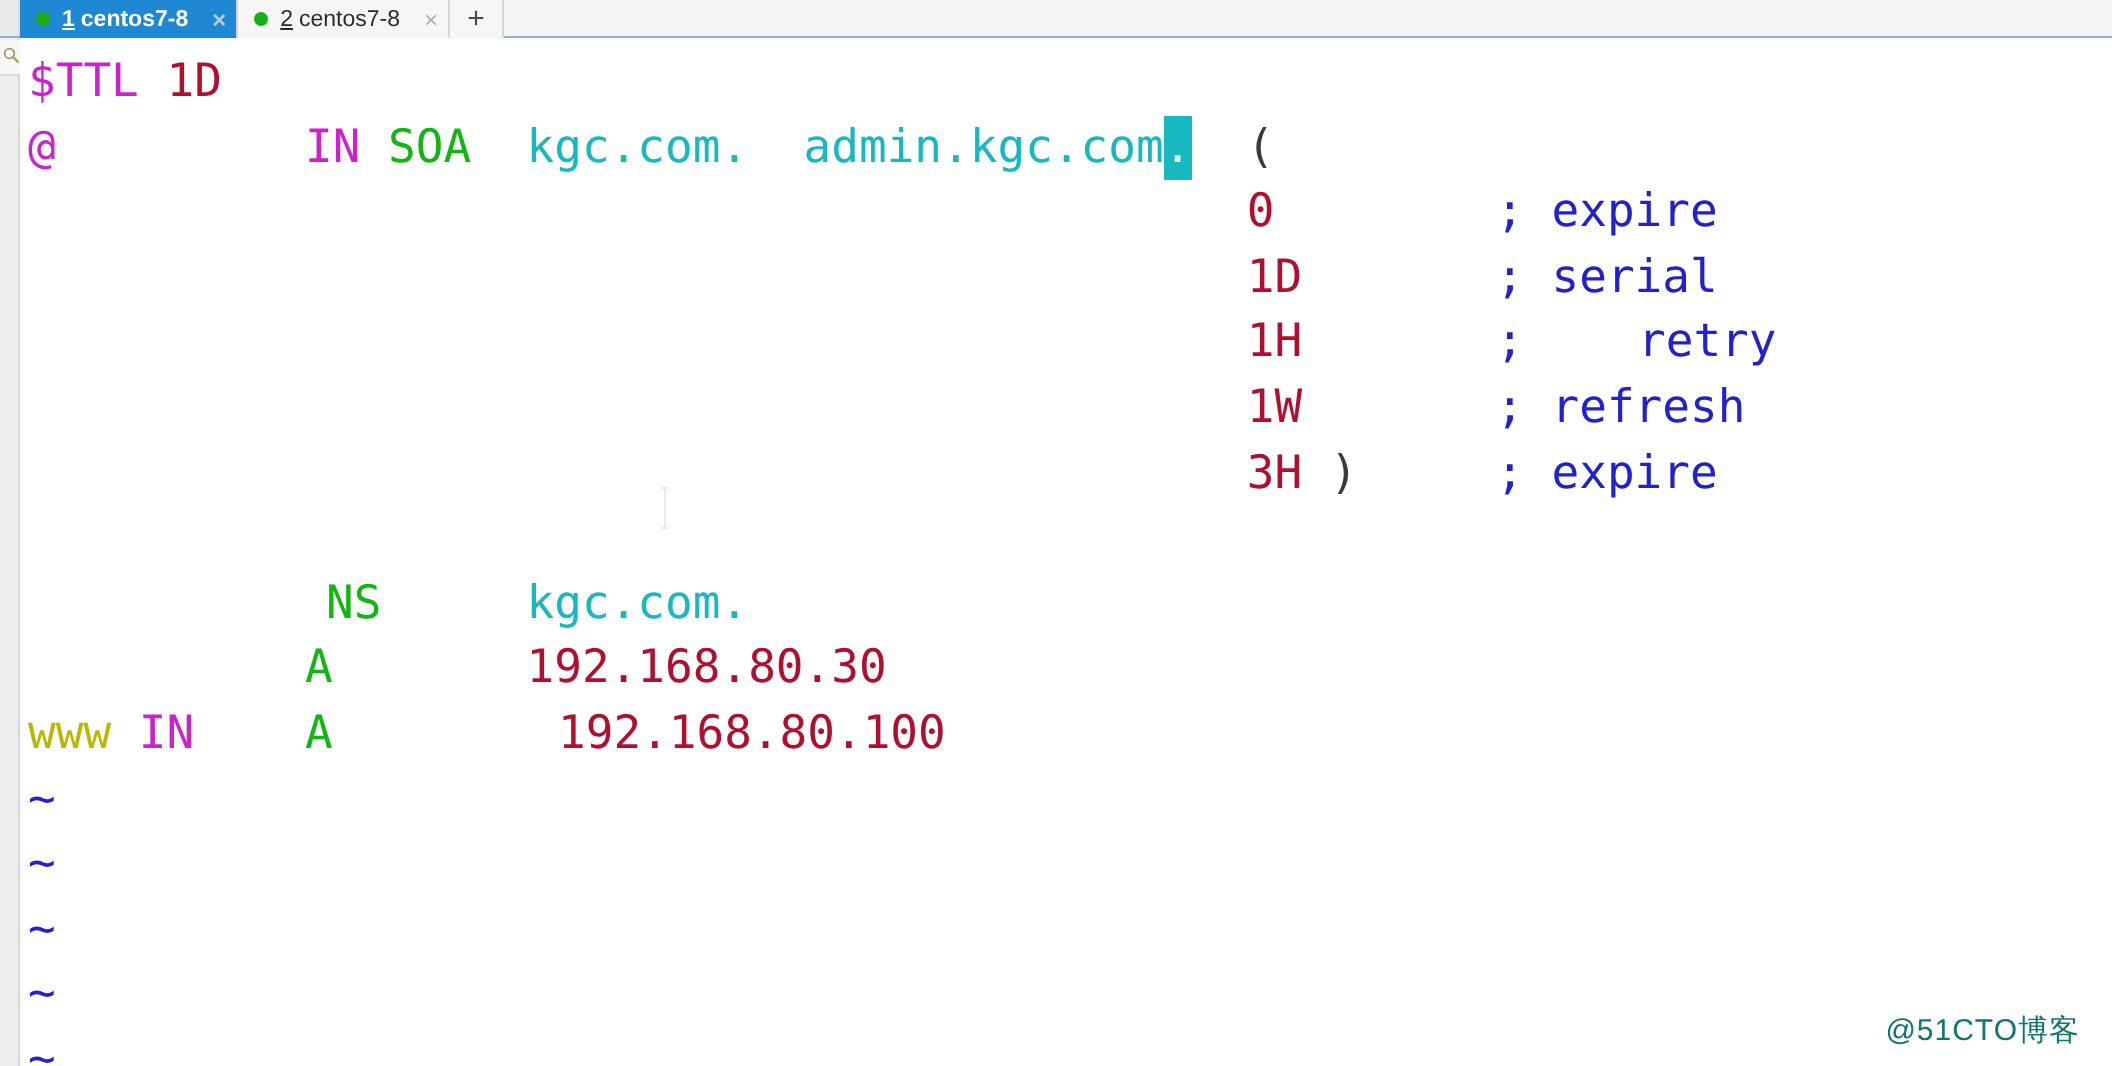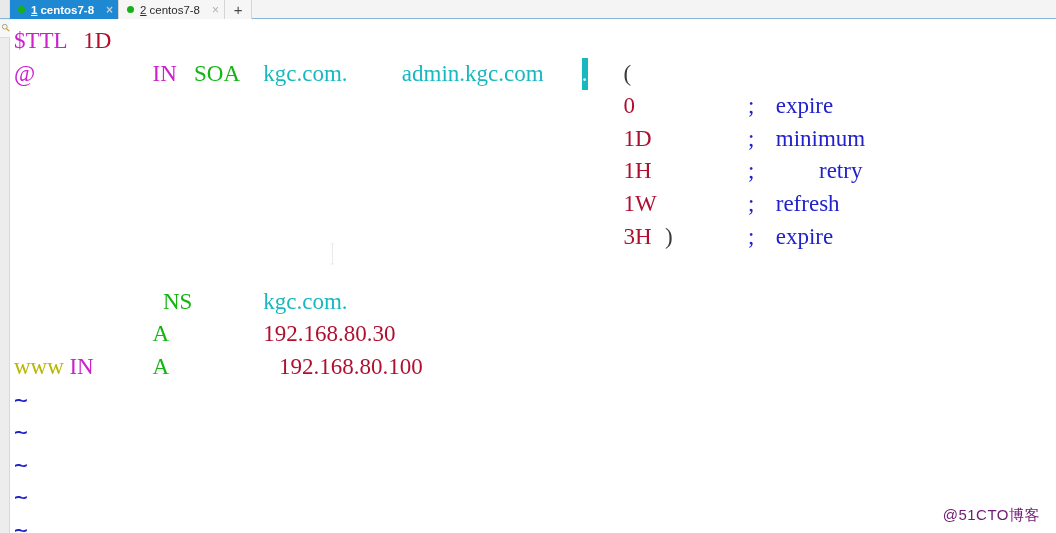--- a/index.html
+++ b/index.html
@@ -129,21 +129,21 @@
     font-family: "DejaVu Sans Mono", monospace;
     font-size: 23px;
     line-height: 32.6px;
   }
   .row {
     position: absolute;
     left: 0;
     white-space: pre;
     height: 32.6px;
   }
-  .cell { position: absolute; white-space: pre; font-family: Liberation Serif, serif; }
+  .cell { position: absolute; white-space: pre; }
 
   
   .c-directive { color: #cc22cc; }          
   .c-number    { color: #b01030; }          
   .c-type      { color: #12b512; }          
   .c-domain    { color: #18b8c0; }          
   .c-comment   { color: #2222cc; }          
   .c-paren     { color: #3a3a3a; }          
   .c-host      { color: #b8b800; }          
   .c-tilde     { color: #2222cc; }          
@@ -163,21 +163,21 @@
     height: 22px;
     opacity: 0.30;
   }
   #mouse-ibeam svg { display: block; }
 
   
   #watermark {
     position: absolute;
     right: 16px;
     bottom: 8px;
-    color: #701a75;
+    color: #0f766e;
     font-size: 15px;
     font-family: "Liberation Sans", sans-serif;
     letter-spacing: 0.5px;
     user-select: none;
   }
 </style>
 </head>
 <body>
 
 <div id="app">
@@ -210,21 +210,21 @@
         <line x1="7.4" y1="7.4" x2="10.6" y2="10.6" stroke="#c2a23c" stroke-width="1.6" stroke-linecap="round"></line>
       </svg>
     </div>
   </div>
 
   <div id="terminal">
     <div id="buffer">
         <div class="row" style="top: 6px;"><span class="cell c-directive" style="left: 3px;">$TTL</span><span class="cell c-number" style="left: 72.25px;">1D</span></div>
         <div class="row" style="top: 38.6px;"><span class="cell c-directive" style="left: 3px;">@</span><span class="cell c-directive" style="left: 141.5px;">IN</span><span class="cell c-type" style="left: 183.05px;">SOA</span><span class="cell c-domain" style="left: 252.3px;">kgc.com.</span><span class="cell c-domain" style="left: 390.8px;">admin.kgc.com</span><span class="cell cursor" style="left: 570.85px;">.</span><span class="cell c-paren" style="left: 612.4px;">(</span></div>
         <div class="row" style="top: 71.2px;"><span class="cell c-number" style="left: 612.4px;">0</span><span class="cell c-comment" style="left: 737.05px;">;</span><span class="cell c-comment" style="left: 764.75px;">expire</span></div>
-        <div class="row" style="top: 103.8px;"><span class="cell c-number" style="left: 612.4px;">1D</span><span class="cell c-comment" style="left: 737.05px;">;</span><span class="cell c-comment" style="left: 764.75px;">minimum</span></div>
+        <div class="row" style="top: 103.8px;"><span class="cell c-number" style="left: 612.4px;">1D</span><span class="cell c-comment" style="left: 737.05px;">;</span><span class="cell c-comment" style="left: 764.75px;">serial</span></div>
         <div class="row" style="top: 136.4px;"><span class="cell c-number" style="left: 612.4px;">1H</span><span class="cell c-comment" style="left: 737.05px;">;</span><span class="cell c-comment" style="left: 808px;">retry</span></div>
         <div class="row" style="top: 169px;"><span class="cell c-number" style="left: 612.4px;">1W</span><span class="cell c-comment" style="left: 737.05px;">;</span><span class="cell c-comment" style="left: 764.75px;">refresh</span></div>
         <div class="row" style="top: 201.6px;"><span class="cell c-number" style="left: 612.4px;">3H</span><span class="cell c-paren" style="left: 653.95px;">)</span><span class="cell c-comment" style="left: 737.05px;">;</span><span class="cell c-comment" style="left: 764.75px;">expire</span></div>
         <div class="row" style="top: 234.2px;"></div>
         <div class="row" style="top: 266.8px;"><span class="cell c-type" style="left: 152px;">NS</span><span class="cell c-domain" style="left: 252.3px;">kgc.com.</span></div>
         <div class="row" style="top: 299.4px;"><span class="cell c-type" style="left: 141.5px;">A</span><span class="cell c-number" style="left: 252.3px;">192.168.80.30</span></div>
         <div class="row" style="top: 332px;"><span class="cell c-host" style="left: 3px;">www</span><span class="cell c-directive" style="left: 58.4px;">IN</span><span class="cell c-type" style="left: 141.5px;">A</span><span class="cell c-number" style="left: 268px;">192.168.80.100</span></div>
       </div>
     <div id="tildes">
         <div class="row c-tilde" style="top: 364.6px; left: 3px;">~</div>

